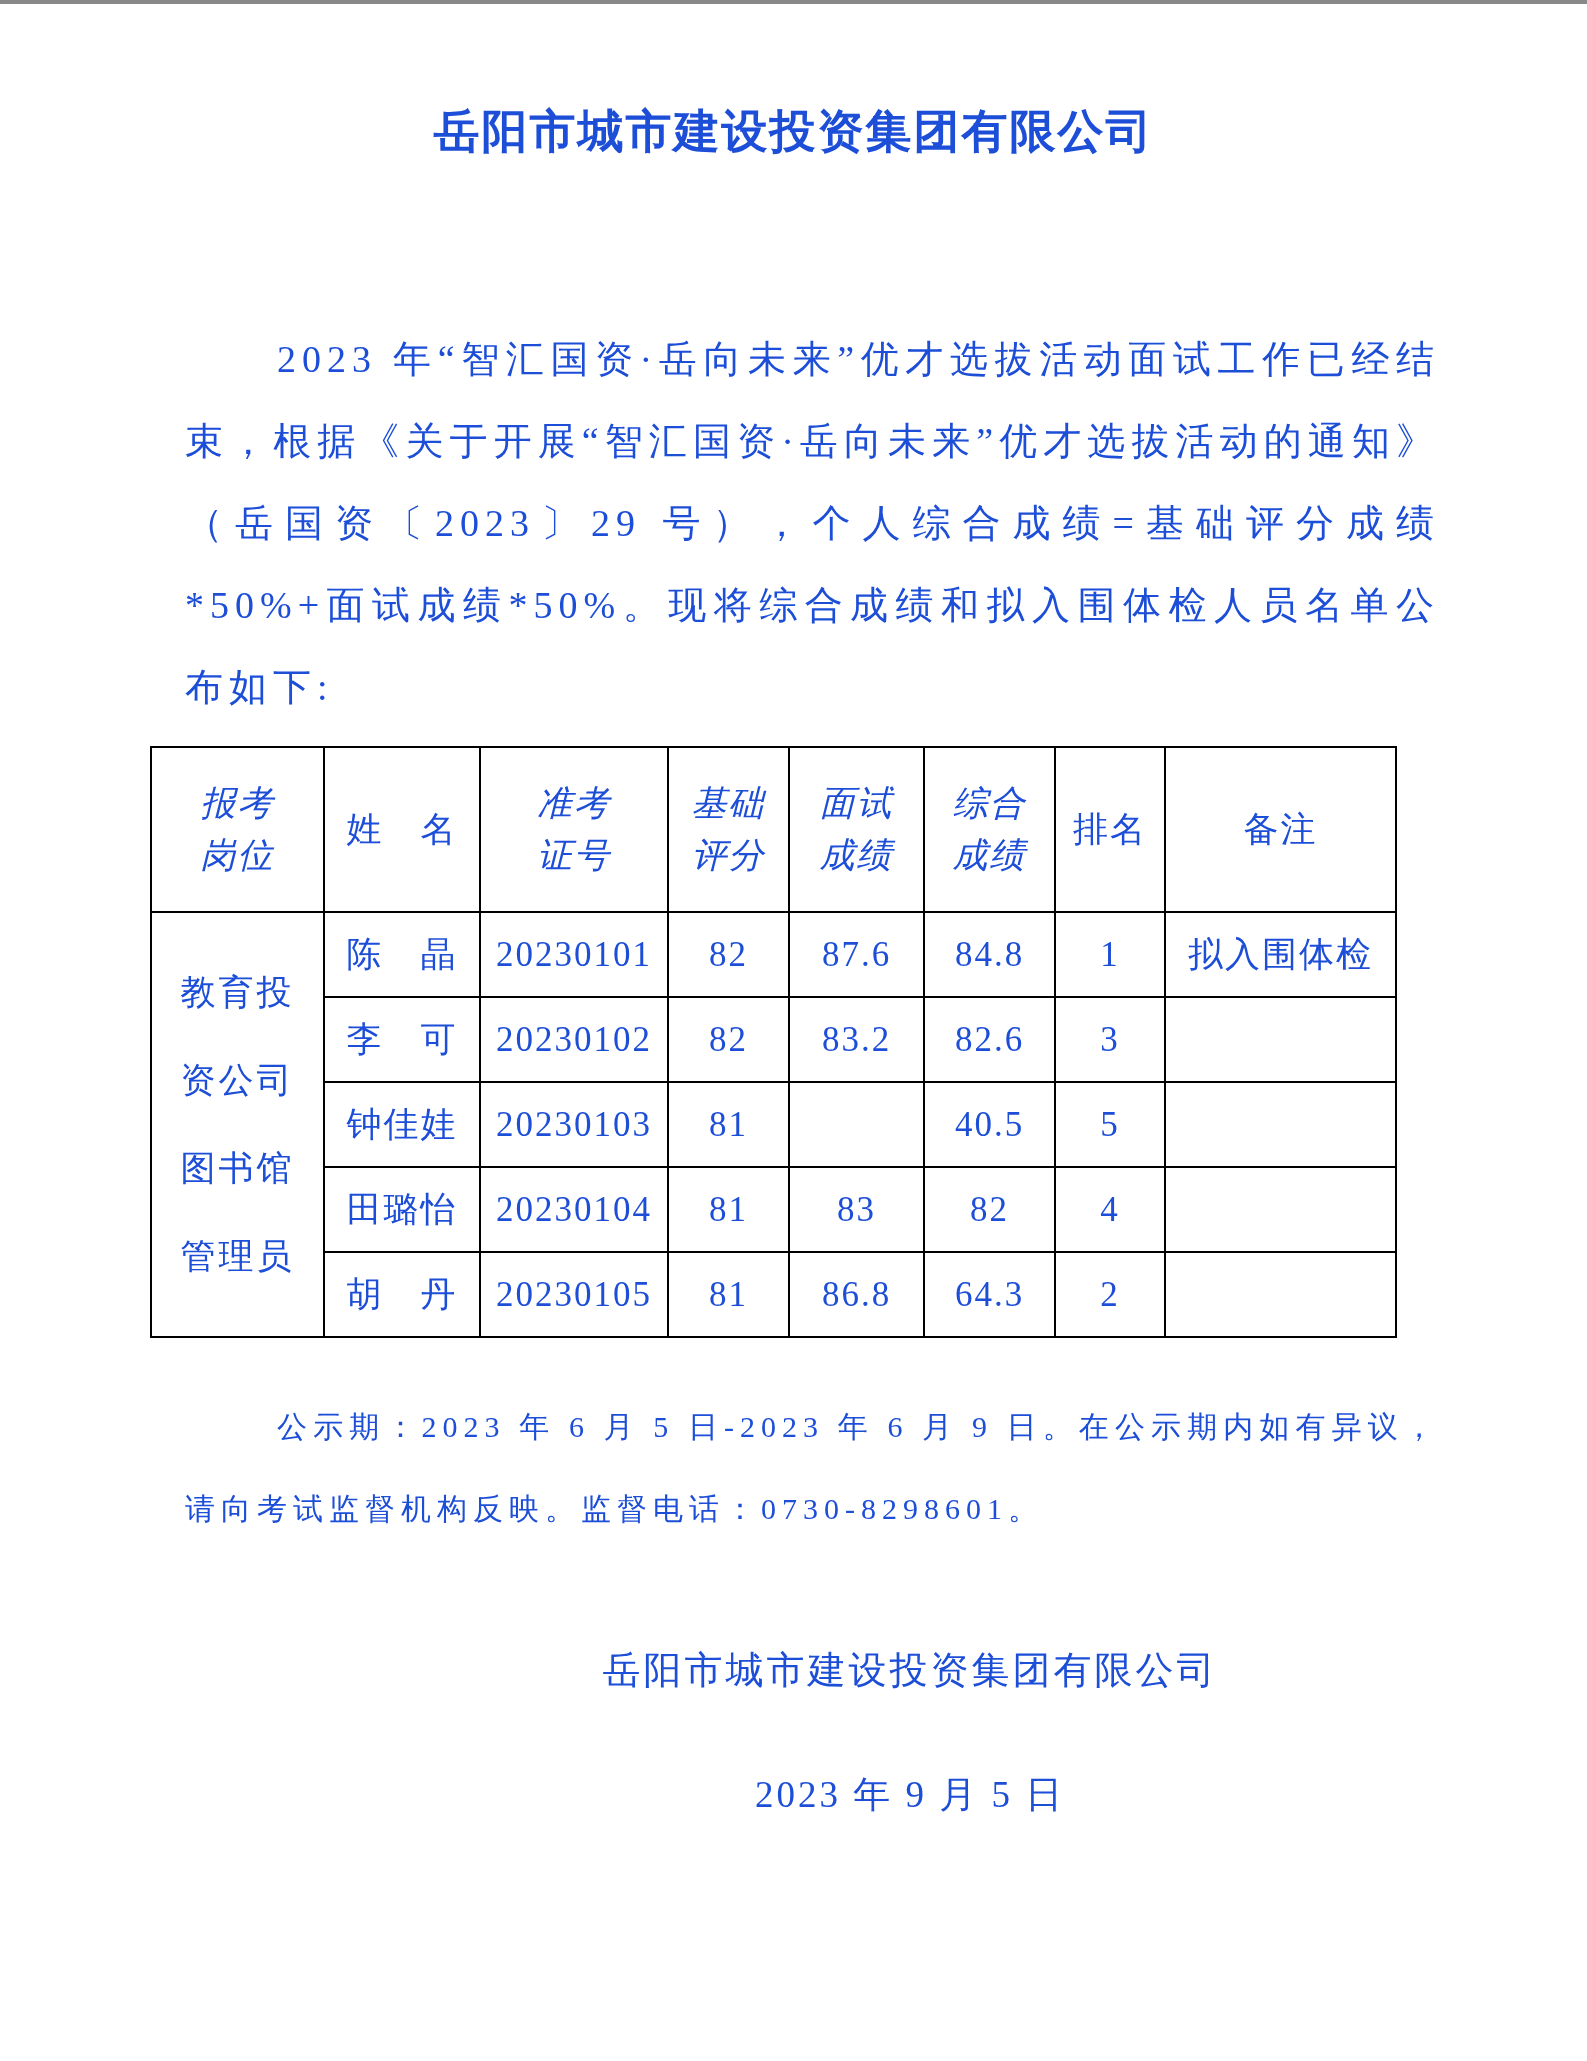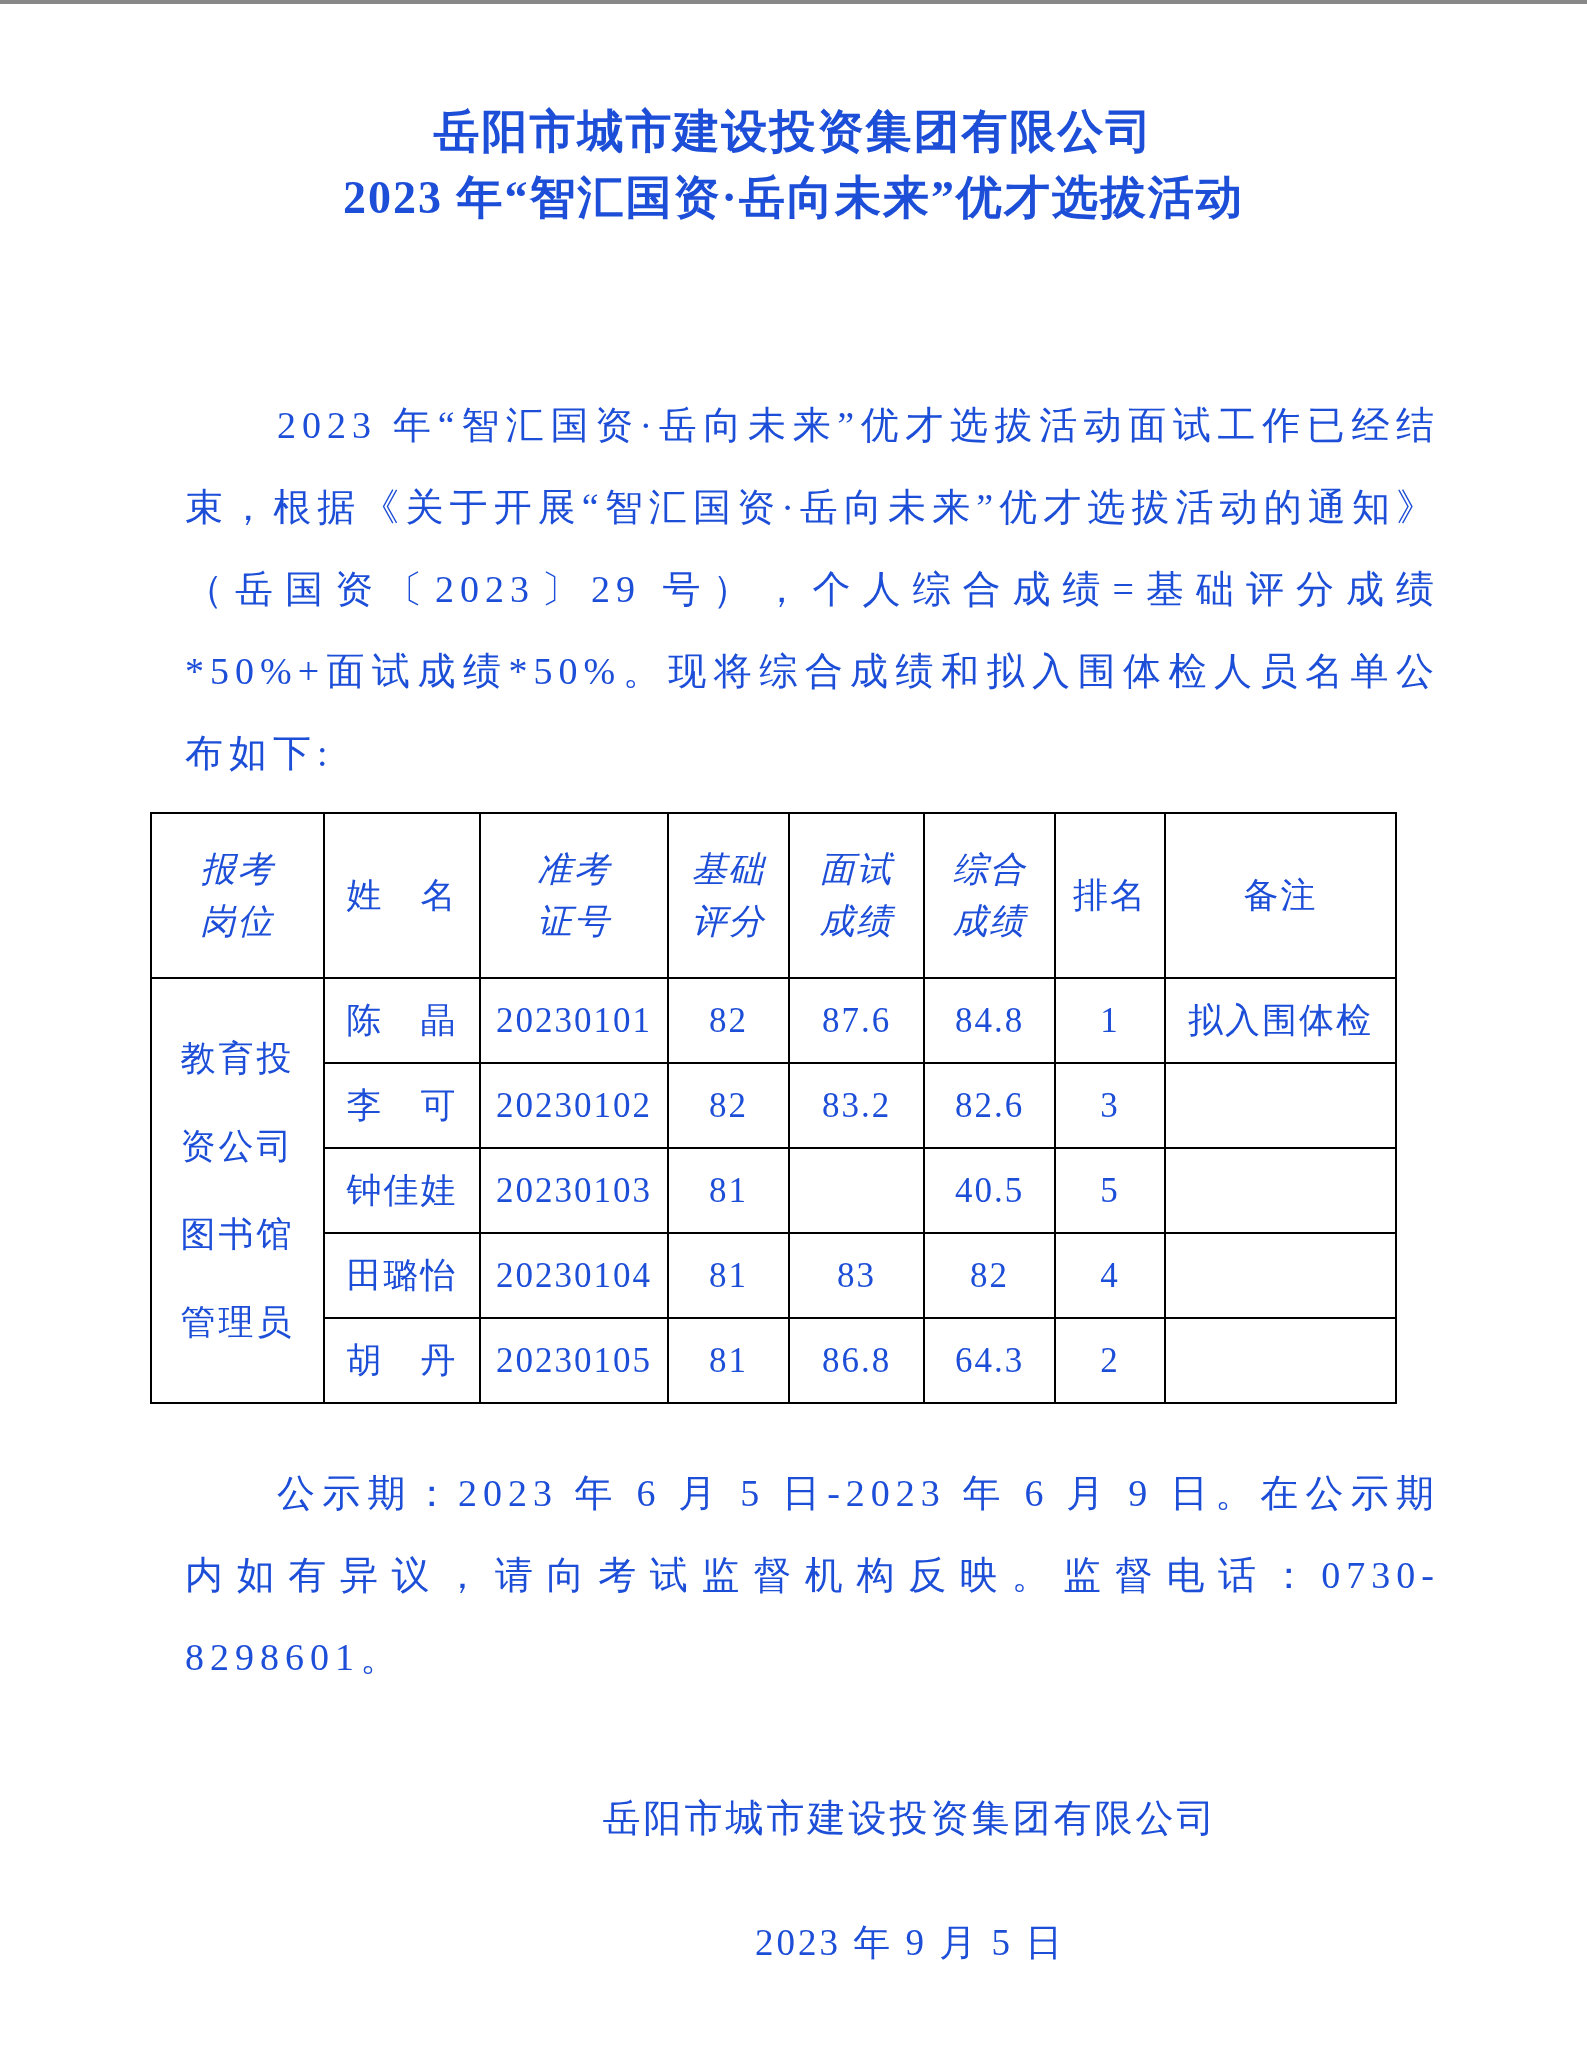--- a/index.html
+++ b/index.html
@@ -44,21 +44,21 @@
     padding: 0;
     font-weight: normal;
     overflow: hidden;
   }
   table.score-table thead tr { height: 165px; }
   table.score-table tbody tr { height: 85px; }
   th.twoline { white-space: pre-line; line-height: 52px; font-style: italic; }
   td.pos-cell { white-space: pre-line; line-height: 88px; letter-spacing: 3px; }
   .footer-par {
     margin: 48px 147px 0 185px;
-    font-size: 38px;
+    font-size: 30px;
     letter-spacing: 6px;
     line-height: 82px;
     text-align: justify;
     text-indent: 92px;
   }
   .signature {
     margin: 92px 0 0 580px;
     width: 660px;
     text-align: center;
     font-size: 38px;
@@ -67,21 +67,20 @@
   .signature .company { line-height: 56px; }
   .signature .date { margin-top: 72px; font-size: 37px; }
 </style>
 </head>
 <body>
 
 <div class="page">
 
   <div class="title-block">
     <div>岳阳市城市建设投资集团有限公司</div>
-    <div>2023 年“智汇国资·岳向未来”优才选拔活动</div>
   </div>
 
   <div class="intro">2023 年“智汇国资·岳向未来”优才选拔活动面试工作已经结束，根据《关于开展“智汇国资·岳向未来”优才选拔活动的通知》（岳国资〔2023〕29 号），个人综合成绩=基础评分成绩*50%+面试成绩*50%。现将综合成绩和拟入围体检人员名单公布如下:</div>
 
   <table class="score-table">
     <colgroup>
       <col style="width:173px">
       <col style="width:156px">
       <col style="width:188px">
       <col style="width:121px">

